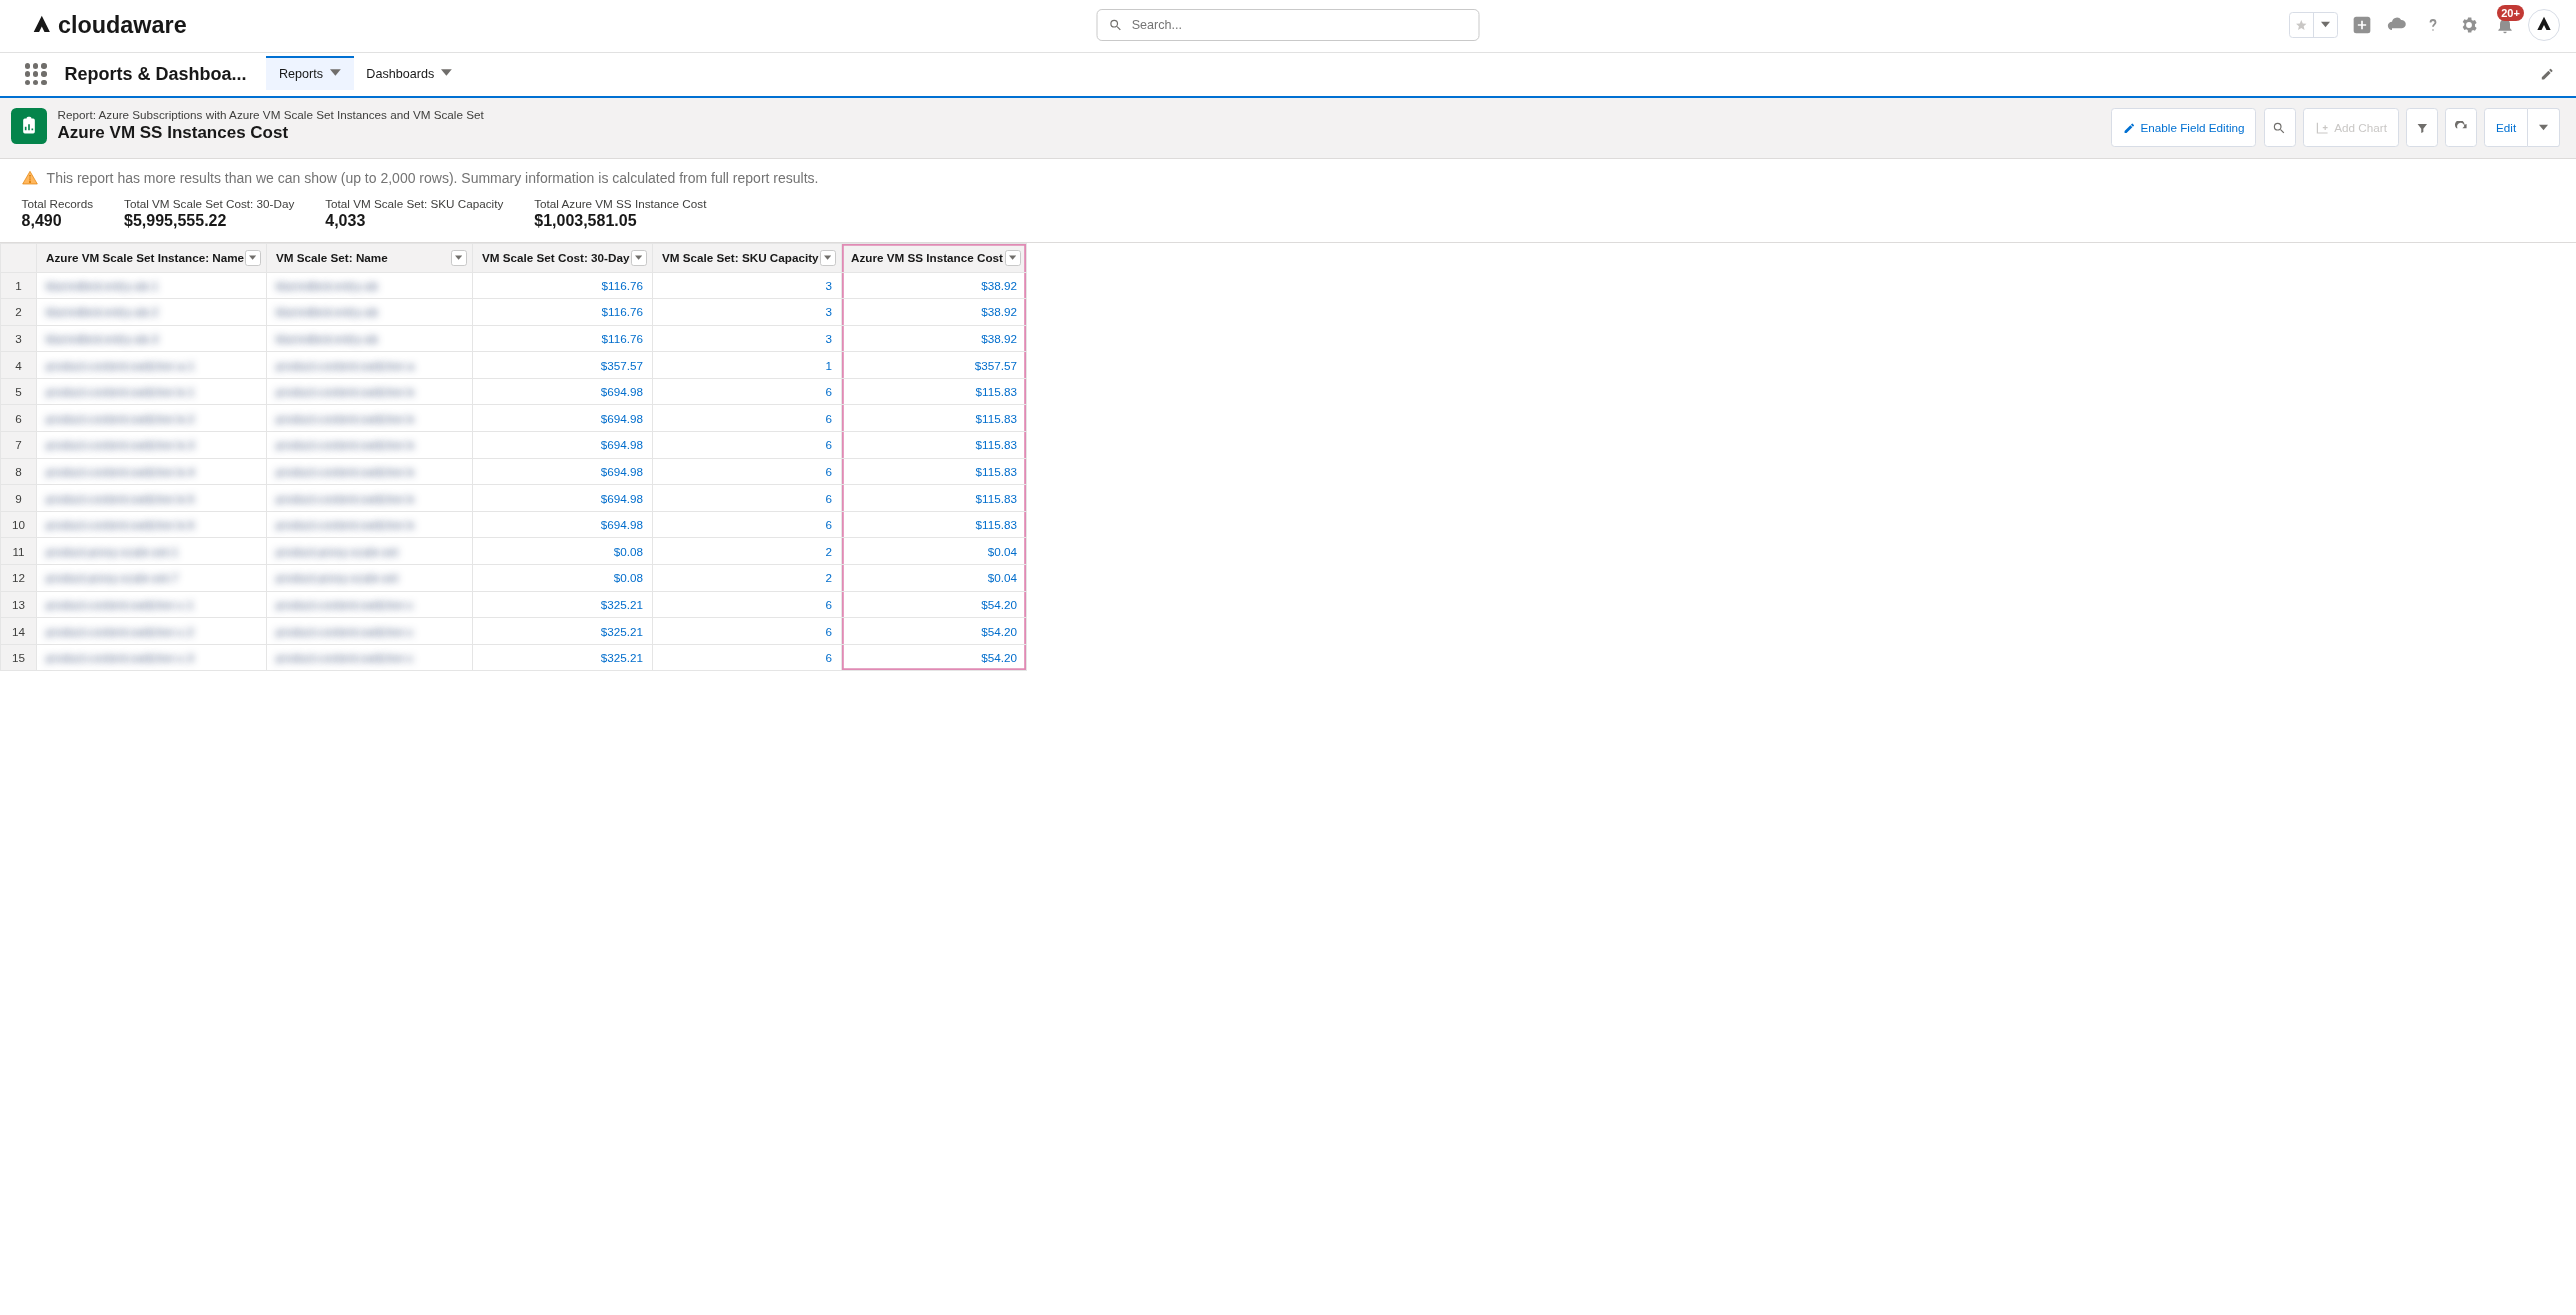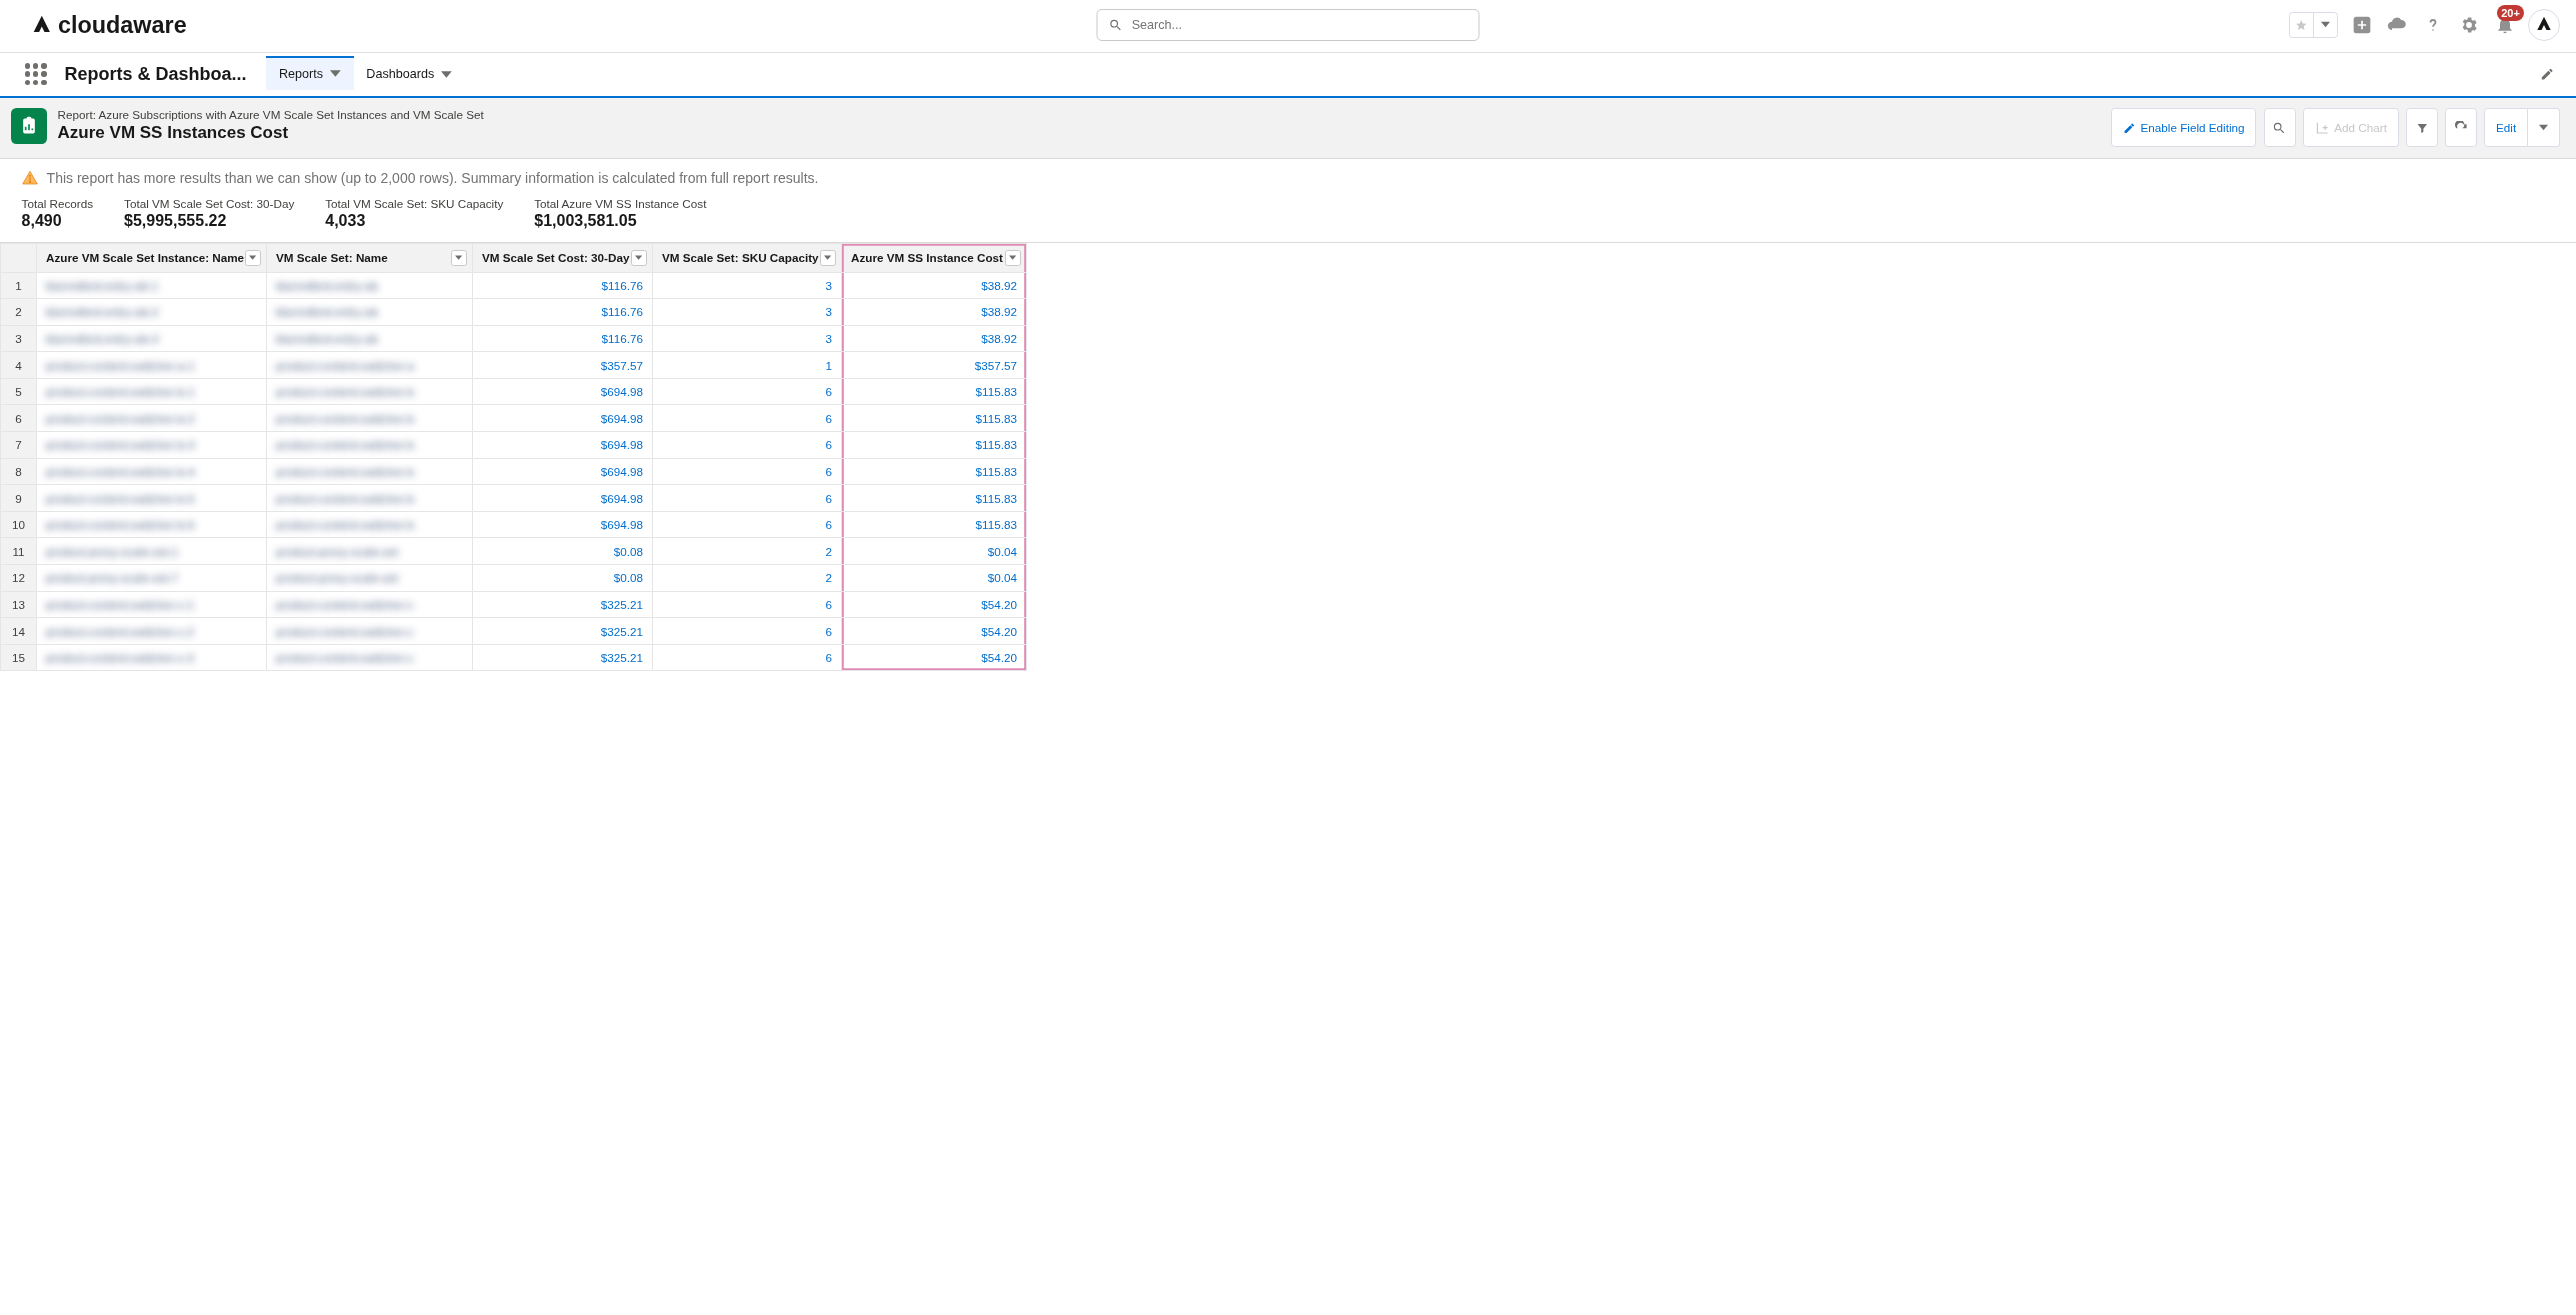--- a/index.html
+++ b/index.html
@@ -18,21 +18,21 @@
   .split-star .part { width:23.4px; height:23.4px; display:flex; align-items:center; justify-content:center; }
   .split-star .part:first-child { border-right:0.9px solid #d8dde6; }
   .badge { position:absolute; top:-7.2px; right:-7.2px; background:#c23934; color:#fff; font-size:11px; font-weight:700; padding:1.8px 4.5px; border-radius:9px; }
   .avatar { width:32px; height:32px; border-radius:50%; border:0.9px solid #d8dde6; display:flex; align-items:center; justify-content:center; }
 
   
   .appnav { display:flex; align-items:center; padding: 5.4px 16px 5.4px 25px; border-bottom:2.7px solid #0070d2; }
   .appgrid { width:25px; display:grid; grid-template-columns:repeat(3,5.4px); grid-gap:2.7px; margin-right:14.4px; }
   .appgrid span { width:5.4px; height:5.4px; border-radius:50%; background:#706e6b; }
   .appname { font-size:18px; font-weight:600; color:#181818; margin-right:20px; white-space:nowrap; }
-  .navtab { display:flex; align-items:center; gap:7.2px; padding:9px 12.6px; font-size:12.6px; color:#181818; cursor:pointer; }
+  .navtab { display:flex; gap:7.2px; padding:9px 12.6px; font-size:12.6px; color:#181818; cursor:pointer; }
   .navtab.active { background:#eef4ff; border-top:2.7px solid #0070d2; margin-top:-2.7px;}
   .chev { width:10.8px; height:10.8px; }
   .pencil { margin-left:auto; color:#706e6b; }
 
   
   .pagehdr { display:flex; align-items:flex-start; padding:10.8px 16px 10.8px 10.8px; background:#f3f2f2; border-bottom:0.9px solid #dddbda; gap:10.8px;}
   .reporticon { width:36px; height:36px; background:#04844b; border-radius:5.4px; display:flex; align-items:center; justify-content:center; }
   .reporticon svg { width:20px; height:20px; fill:#fff; }
   .titles .breadcrumb { font-size:11.7px; color:#3e3e3c; margin-bottom:1.8px; }
   .titles .title { font-size:17px; font-weight:700; color:#181818; }

